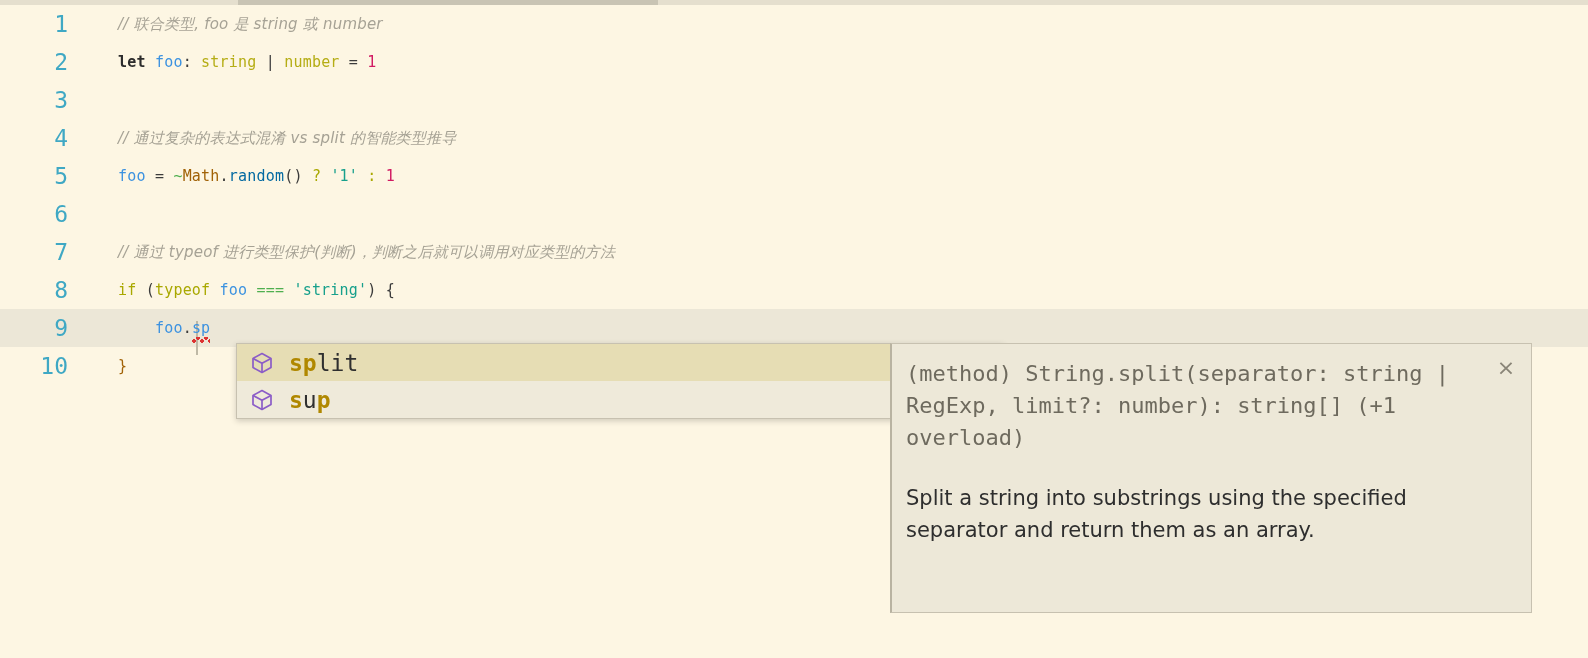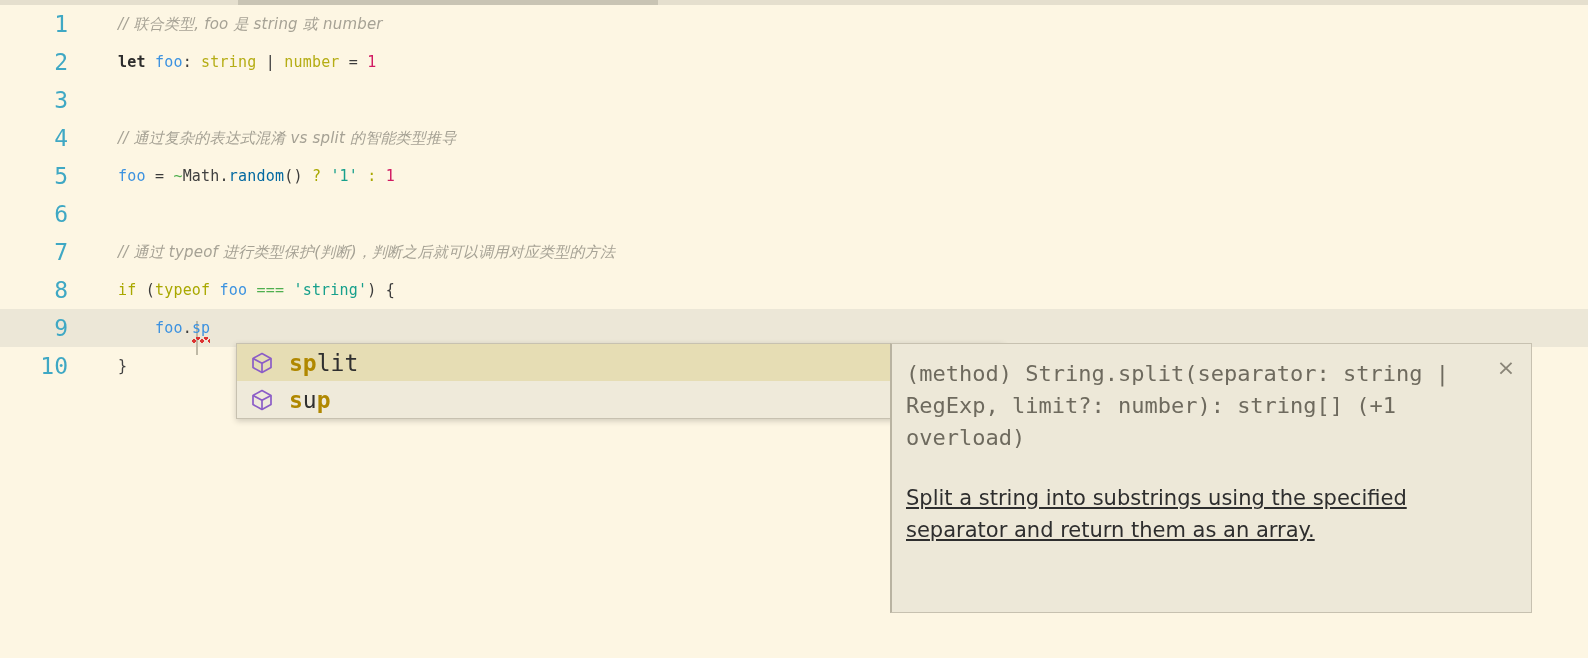--- a/index.html
+++ b/index.html
@@ -86,21 +86,21 @@
 
   
   .t-comment { color: #A6A295; font-style: italic; font-family: "DejaVu Sans", "Liberation Sans", sans-serif; }
   .t-keyword { color: #2C2C2C; font-weight: bold; margin-top: 36px; }
   .t-ctrl    { color: #A9A800; }
   .t-var     { color: #3C92E0; text-align: right; }
   .t-type    { color: #B5AD15; text-align: center; }
   .t-num     { color: #D11A62; }
   .t-str     { color: #17A08C; }
   .t-op      { color: #4FAF4F; }
-  .t-plain   { color: #404040; }
+  .t-plain   { color: #a16207; }
   .t-fn      { color: #0369a1; }
   .t-punct   { color: #3B3B3B; }
 
   
   .squiggle {
     position: relative;
     display: inline-block;
   }
   .squiggle::after {
     content: "";
@@ -182,21 +182,20 @@
     word-break: break-word;
     padding-right: 30px;
   }
   #doc-description {
     margin-top: 28px;
     font-family: "DejaVu Sans", "Liberation Sans", sans-serif;
     font-size: 21px;
     line-height: 1.55;
     color: #2E2E2E;
     max-width: 570px;
-    text-decoration: underline;
   }
   #doc-close {
     position: absolute;
     right: 12px;
     top: 10px;
     width: 26px;
     height: 26px;
     display: flex;
     align-items: center;
     justify-content: center;

